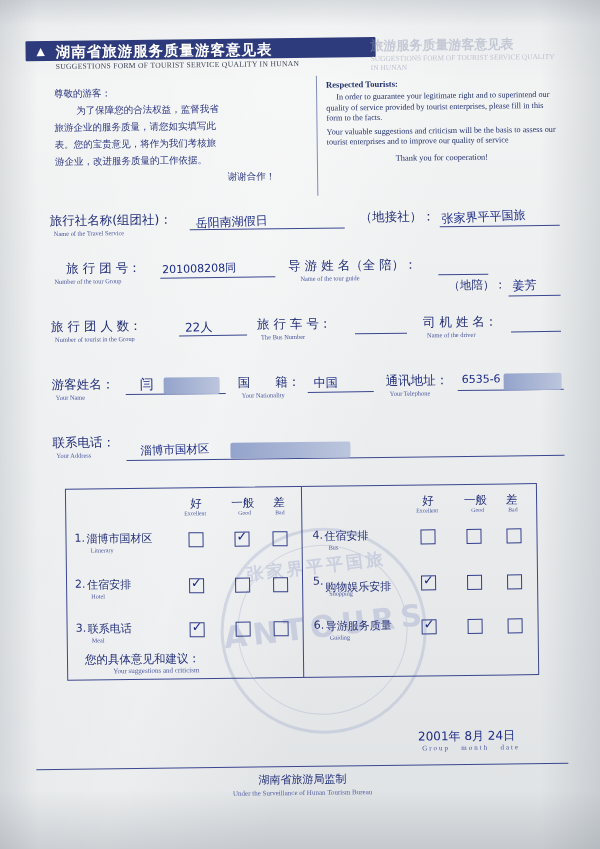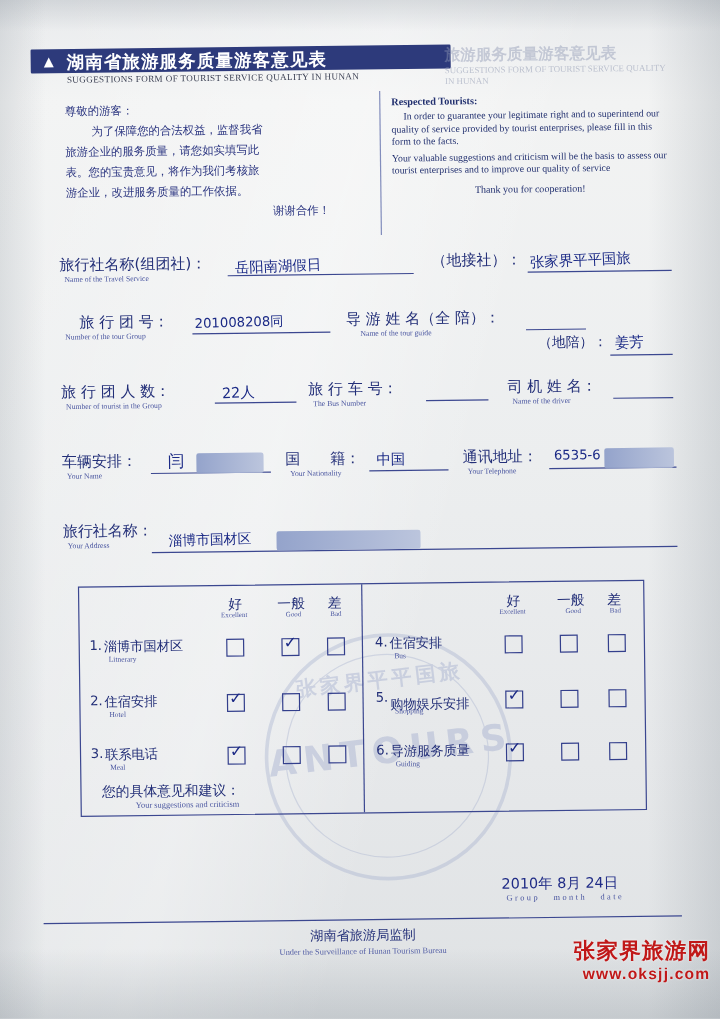--- a/index.html
+++ b/index.html
@@ -213,40 +213,40 @@
       <div class="lbl-en" style="left:210px;top:17px">The Bus Number</div>
       <div class="uline" style="left:304px;top:18px;width:52px"></div>
       <div class="val" style="left:306px;top:2px"></div>
       <div class="lbl" style="left:372px;top:0">司 机 姓 名：</div>
       <div class="lbl-en" style="left:376px;top:17px">Name of the driver</div>
       <div class="uline" style="left:460px;top:18px;width:50px"></div>
       <div class="val" style="left:462px;top:2px"></div>
     </div>
 
     <div class="row" style="top:344px;height:34px">
-      <div class="lbl" style="left:0;top:0">车辆安排：</div>
+      <div class="lbl" style="left:0;top:0">游客姓名：</div>
       <div class="lbl-en" style="left:4px;top:17px">Your Name</div>
       <div class="uline" style="left:74px;top:18px;width:100px"></div>
       <div class="val" style="left:88px;top:0px;font-size:14px">闫</div>
       <div class="blur" style="left:112px;top:2px;width:56px;height:17px"></div>
 
       <div class="lbl" style="left:186px;top:0">国　　籍：</div>
       <div class="lbl-en" style="left:190px;top:17px">Your Nationality</div>
       <div class="uline" style="left:256px;top:18px;width:66px"></div>
       <div class="val" style="left:262px;top:1px">中国</div>
 
       <div class="lbl" style="left:334px;top:0">通讯地址：</div>
       <div class="lbl-en" style="left:338px;top:17px">Your Telephone</div>
       <div class="uline" style="left:406px;top:18px;width:106px"></div>
       <div class="val" style="left:410px;top:1px;font-size:11px">6535-6</div>
       <div class="blur" style="left:452px;top:2px;width:58px;height:17px"></div>
     </div>
 
     <div class="row" style="top:402px;height:34px">
-      <div class="lbl" style="left:0;top:0">旅行社名称：</div>
+      <div class="lbl" style="left:0;top:0">联系电话：</div>
       <div class="lbl-en" style="left:4px;top:17px">Your Address</div>
       <div class="uline" style="left:74px;top:26px;width:438px"></div>
       <div class="val" style="left:88px;top:9px;font-size:11.5px;transform:rotate(-1deg)">淄博市国材区</div>
       <div class="blur" style="left:178px;top:10px;width:120px;height:16px"></div>
     </div>
 
     <div class="ghost-big">&nbsp;</div>
 
     <div class="stamp">
       <div class="stamp-in"></div>
@@ -329,35 +329,31 @@
         <div class="box" style="left:400px;top:134px"></div>
         <div class="box" style="left:440px;top:134px"></div>
       </div>
     </div>
 
     <div class="sugg">您的具体意见和建议：</div>
     <div class="sugg-en">Your suggestions and criticism</div>
     <div style="position:absolute;left:60px;top:652px;width:440px;height:50px"></div>
 
     <div class="date">
-      <span>2010</span><span>年</span>
+      <span>2001</span><span>年</span>
       <span>8</span><span>月</span>
       <span>24</span><span>日</span>
     </div>
     <div class="date-en">
       <span>Group</span>&nbsp;&nbsp;
       <span>month</span>&nbsp;&nbsp;
       <span>date</span>
     </div>
 
     <div class="foot">
       <div class="line"></div>
       <div class="cn">湖南省旅游局监制</div>
       <div class="en">Under the Surveillance of Hunan Tourism Bureau</div>
     </div>
 
   </div>
 
-  <div class="wm">
-    <div class="t1">张家界旅游网</div>
-    <div class="t2">www.oksjj.com</div>
-  </div>
 </div>
 
 </body></html>

